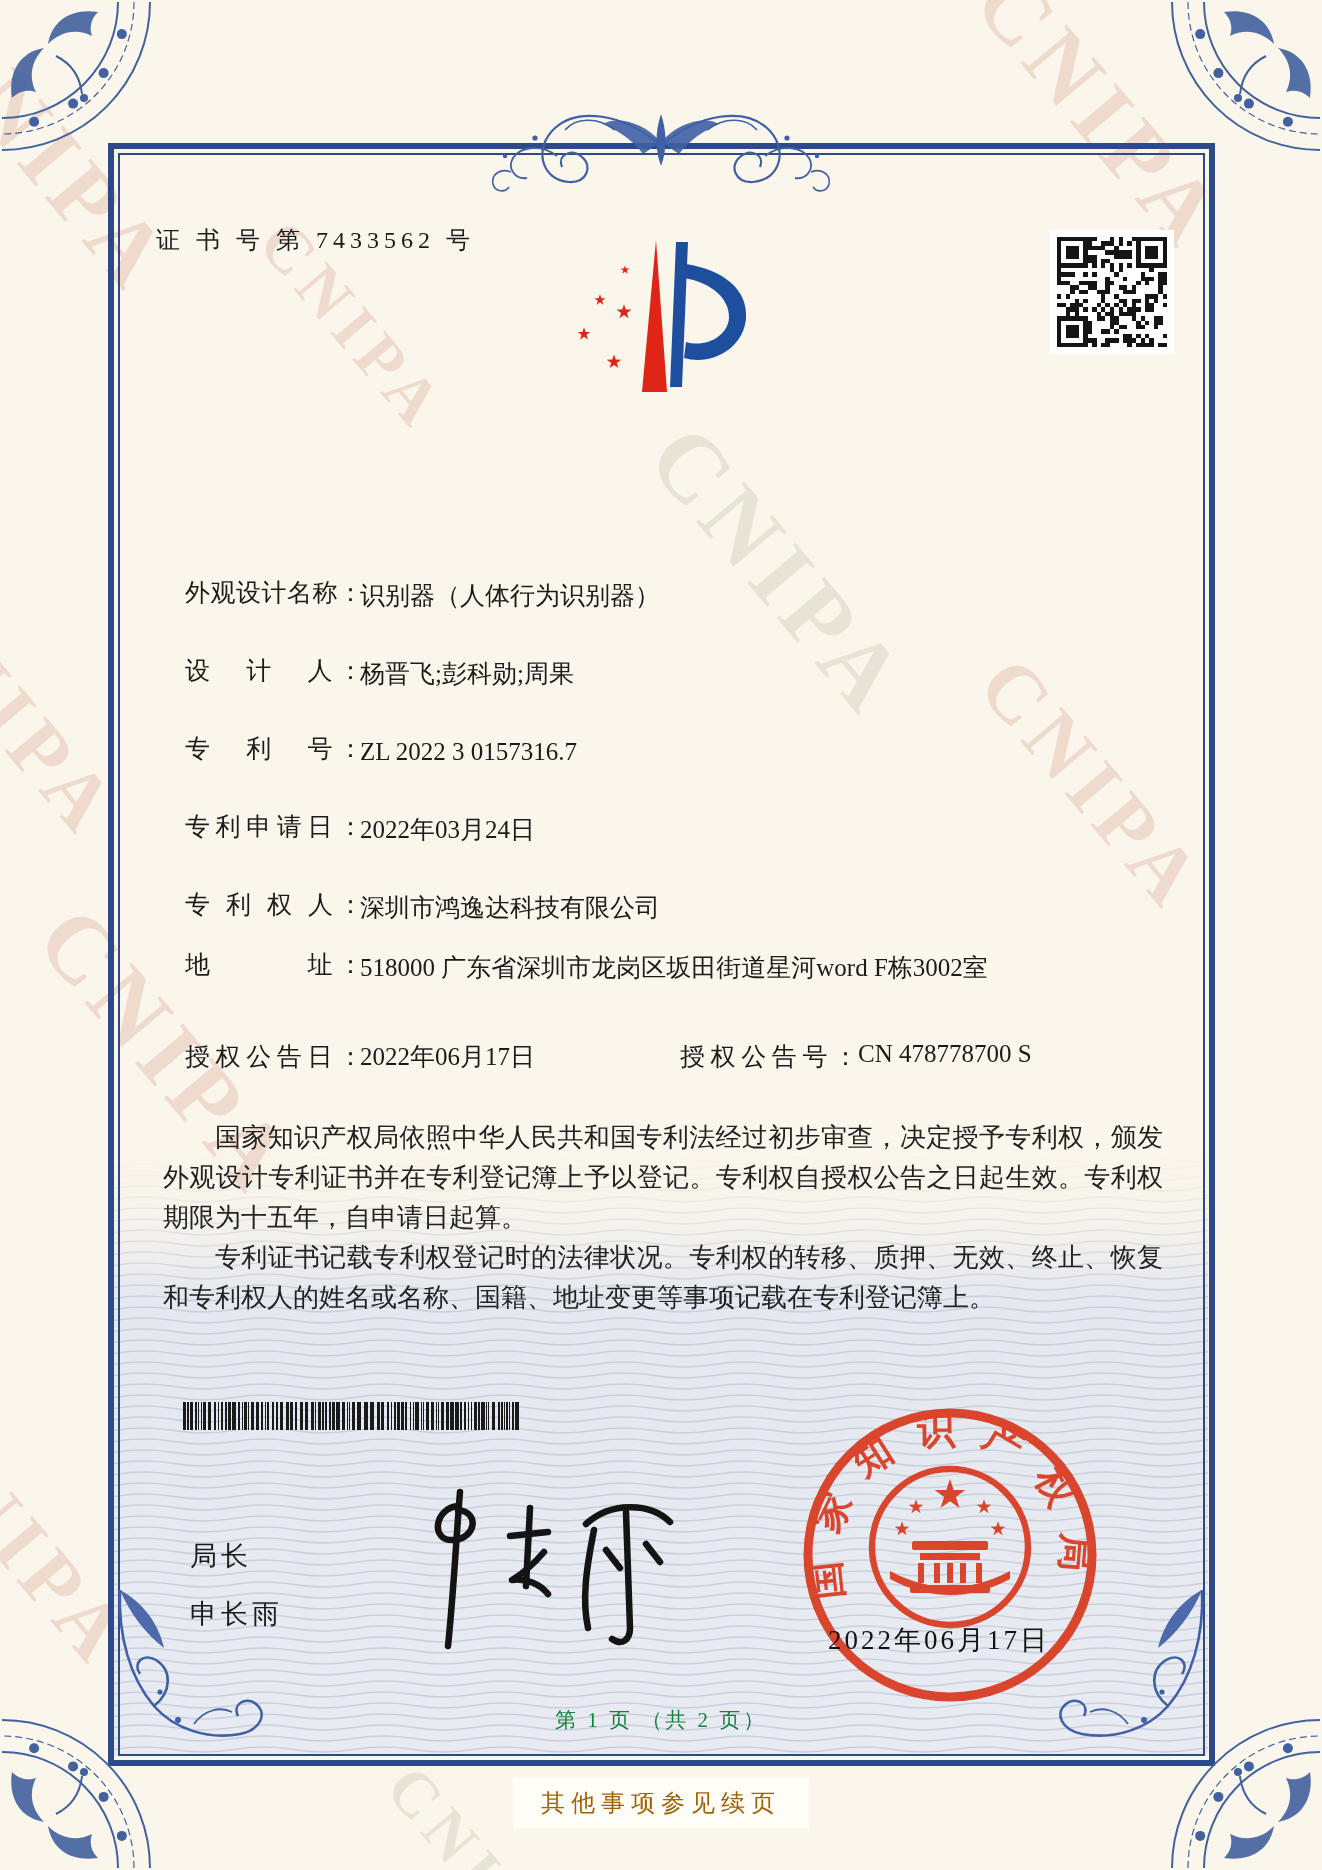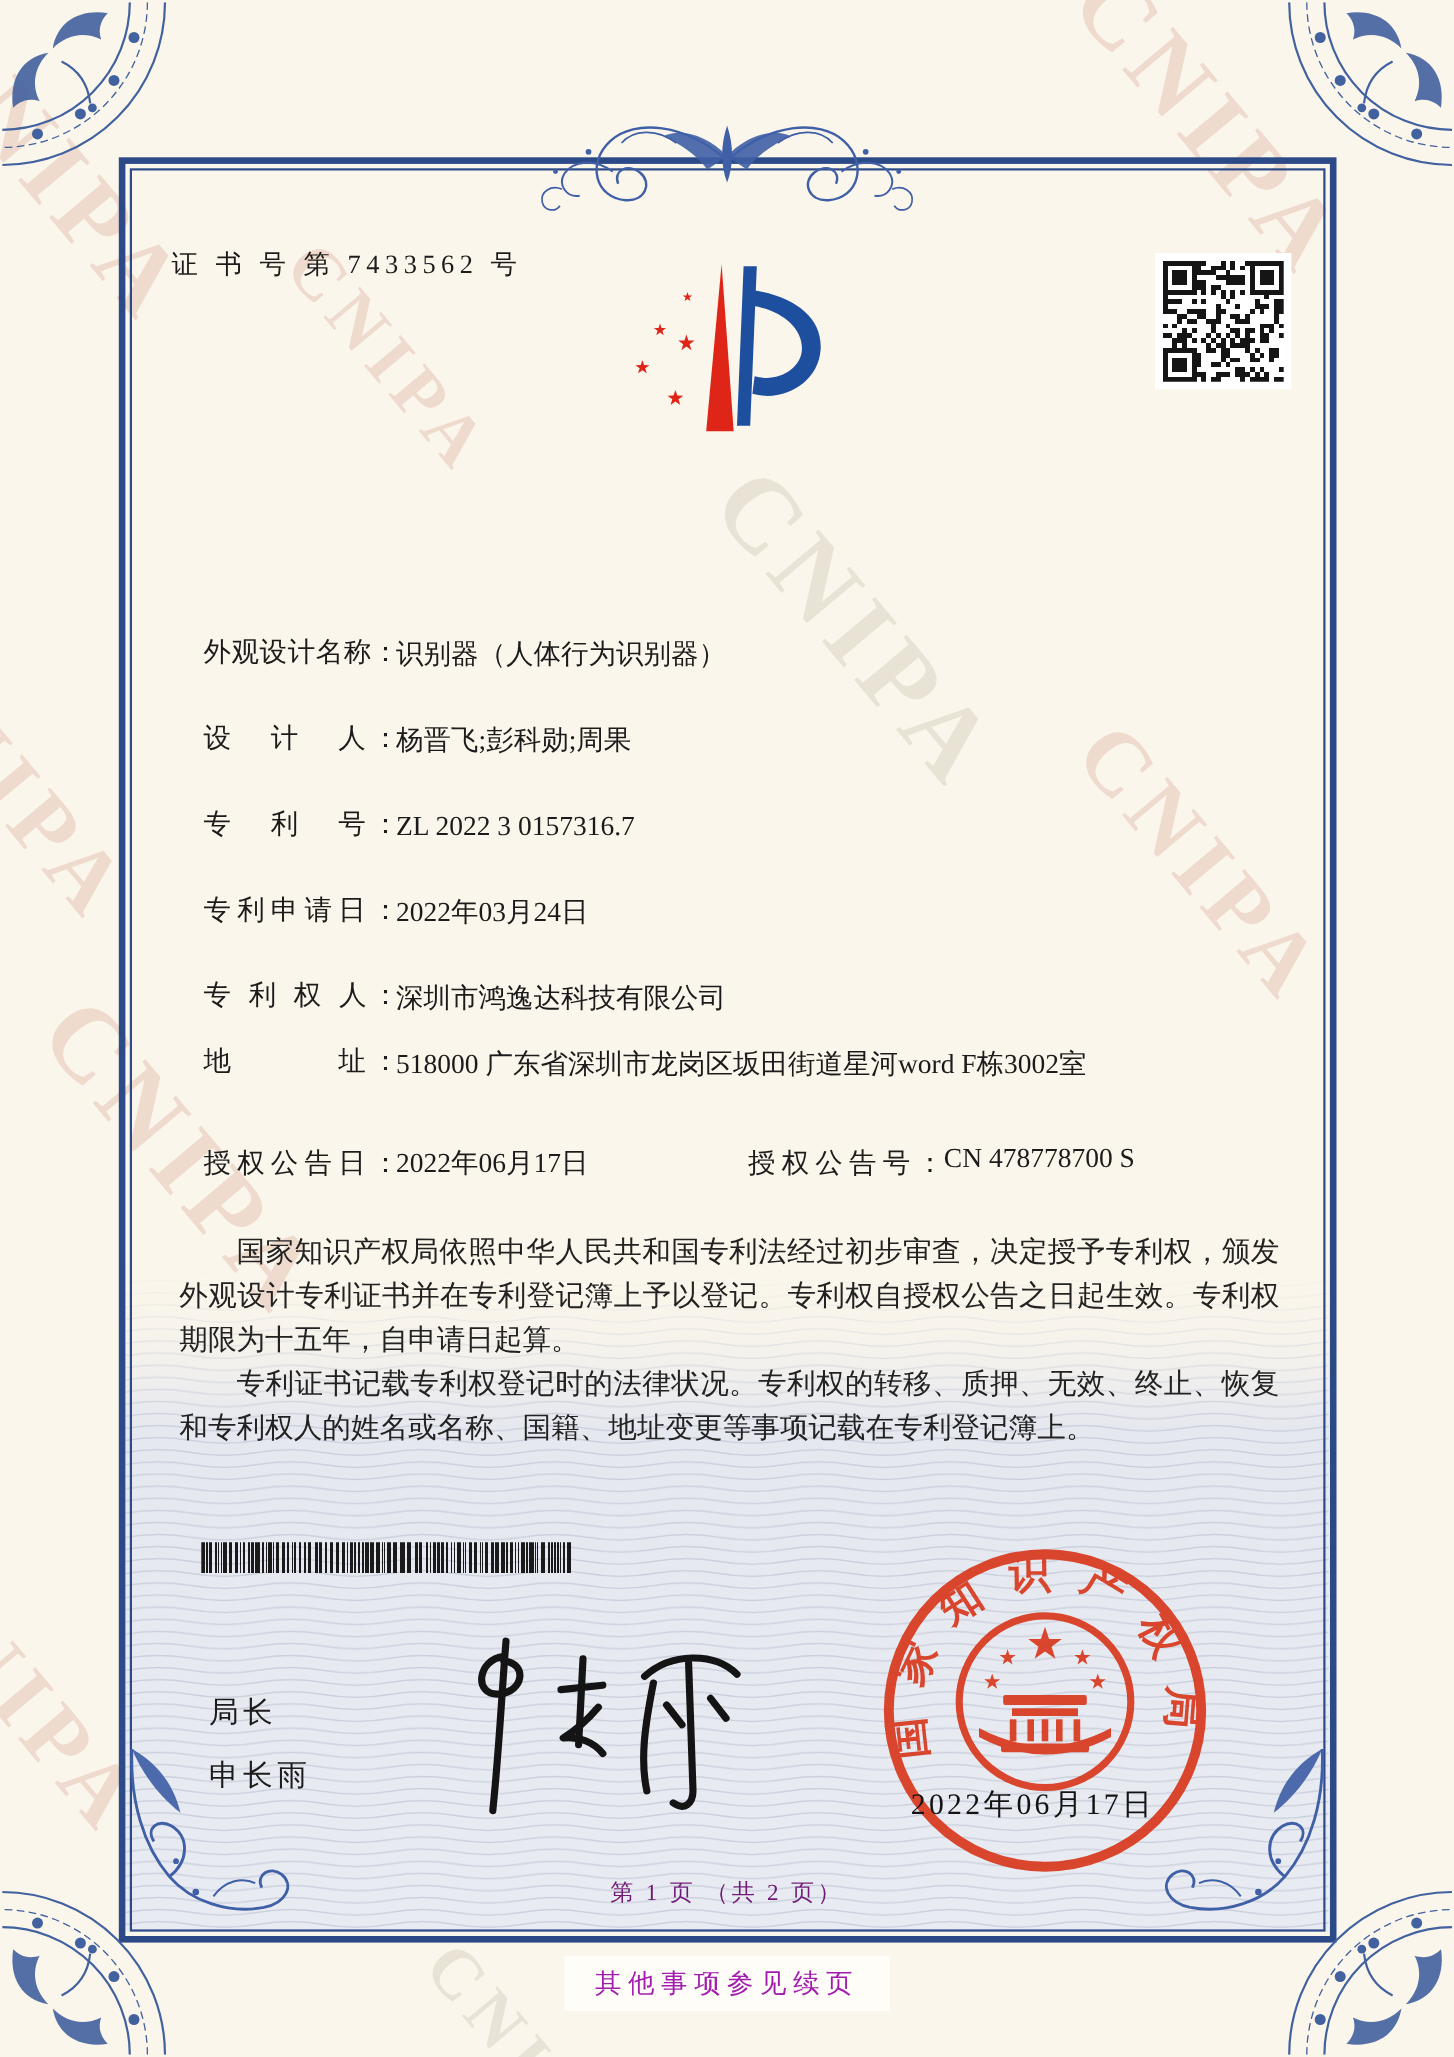--- a/index.html
+++ b/index.html
@@ -68,24 +68,24 @@
   .barcode{position:absolute;left:183px;top:1402px;width:342px;height:28px;z-index:3;}
   .sig-title{position:absolute;left:190px;top:1538px;font-size:27px;letter-spacing:4px;
     font-family:Liberation Serif, serif;font-weight:500;z-index:3;}
   .sig-name{position:absolute;left:190px;top:1596px;font-size:27px;letter-spacing:4px;
     font-family:"Liberation Sans","DejaVu Sans",sans-serif;font-weight:500;z-index:3;}
   .signature{position:absolute;left:398px;top:1478px;width:300px;height:185px;z-index:3;}
   .seal{position:absolute;left:790px;top:1395px;width:320px;height:320px;z-index:4;opacity:.93;}
   .seal-date{position:absolute;left:828px;top:1622px;font-size:27px;letter-spacing:3px;
     color:#131313;z-index:5;white-space:nowrap;}
   .page-info{position:absolute;left:661px;top:1706px;transform:translateX(-50%);
-    font-size:21px;letter-spacing:3px;color:#701a75;z-index:3;white-space:nowrap;}
+    font-size:21px;letter-spacing:3px;color:#15803d;z-index:3;white-space:nowrap;}
   .note-strip{position:absolute;left:661px;top:1778px;transform:translateX(-50%);
     background:#fffdf8;padding:9px 28px;z-index:4;}
-  .note-strip span{font-size:24px;letter-spacing:6px;white-space:nowrap;color:#a21caf;}
+  .note-strip span{font-size:24px;letter-spacing:6px;white-space:nowrap;color:#a16207;}
 </style>
 </head>
 <body>
 
 <div class="page">
 
   <div class="wave-band">
     <svg viewBox="0 0 1094 606" preserveAspectRatio="none">
       <defs>
         <pattern id="wv" width="120" height="11" patternUnits="userSpaceOnUse">

